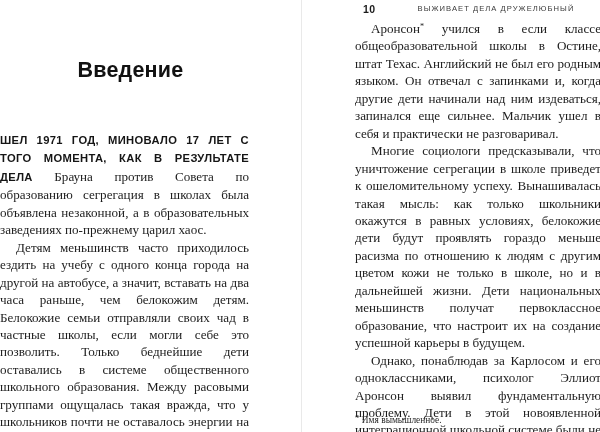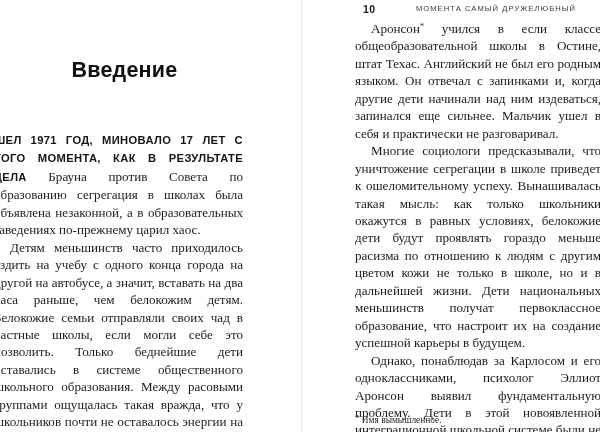--- a/index.html
+++ b/index.html
@@ -25,21 +25,21 @@
     left: 301px;
     width: 1px;
     height: 432px;
     background: #e9e9e9;
   }
 
   
   .page-left {
     position: absolute;
     top: 0;
-    left: 6px;
+    left: 12px;
     width: 301px;
     height: 432px;
     padding-left: 43px;
   }
   .chapter-title {
     position: absolute;
     top: 58px;
     left: 0;
     width: 237px;
     text-align: center;
@@ -161,21 +161,21 @@
       <p>Детям меньшинств часто приходилось ездить на учебу с одного конца города на другой на автобусе, а значит, вставать на два часа раньше, чем белокожим детям. Белокожие семьи отправляли своих чад в частные школы, если могли себе это позволить. Только беднейшие дети оставались в системе общественного школьного образования. Между расовыми группами ощущалась такая вражда, что у школьников почти не оставалось энергии на учебу. Педагоги, родители, инспекторы по вопросам несовершеннолетних, активисты по правам человека и социальные работники наблюдали за этим в смятении. Было неясно, сможет ли когда-нибудь начаться интеграция.</p>
     </div>
   </div>
 
   <div class="gutter"></div>
 
   <div class="page-right">
 
     <div class="running-head">
       <span class="folio">10</span>
-      <span class="head-title">МОМЕНТА САМЫЙ ДРУЖЕЛЮБНЫЙ</span>
+      <span class="head-title">ВЫЖИВАЕТ ДЕЛА ДРУЖЕЛЮБНЫЙ</span>
     </div>
 
     <div class="right-body">
       <p><span>Аронсон</span><sup class="fn-ref">*</sup><span> учился в если классе общеобразовательной школы в Остине, штат Техас. Английский не был его родным языком. Он отвечал с запинками и, когда другие дети начинали над ним издеваться, запинался еще сильнее. Мальчик ушел в себя и практически не разговаривал.</span></p>
       <p>Многие социологи предсказывали, что уничтожение сегрегации в школе приведет к ошеломительному успеху. Вынашивалась такая мысль: как только школьники окажутся в равных условиях, белокожие дети будут проявлять гораздо меньше расизма по отношению к людям с другим цветом кожи не только в школе, но и в дальнейшей жизни. Дети национальных меньшинств получат первоклассное образование, что настроит их на создание успешной карьеры в будущем.</p>
       <p>Однако, понаблюдав за Карлосом и его одноклассниками, психолог Эллиот Аронсон выявил фундаментальную проблему. Дети в этой новоявленной интеграционной школьной системе были не равны. У белокожих учеников была лучше начальная подготовка, оснащение и больше возможностей полноценно отдыхать. Многие белокожие учителя впервые занялись обучением детей нацменьшинств и были на-</p>
     </div>
 
     <div class="footnote"><span class="fn-marker">*</span><span> Имя вымышленное.</span></div>
   </div>

